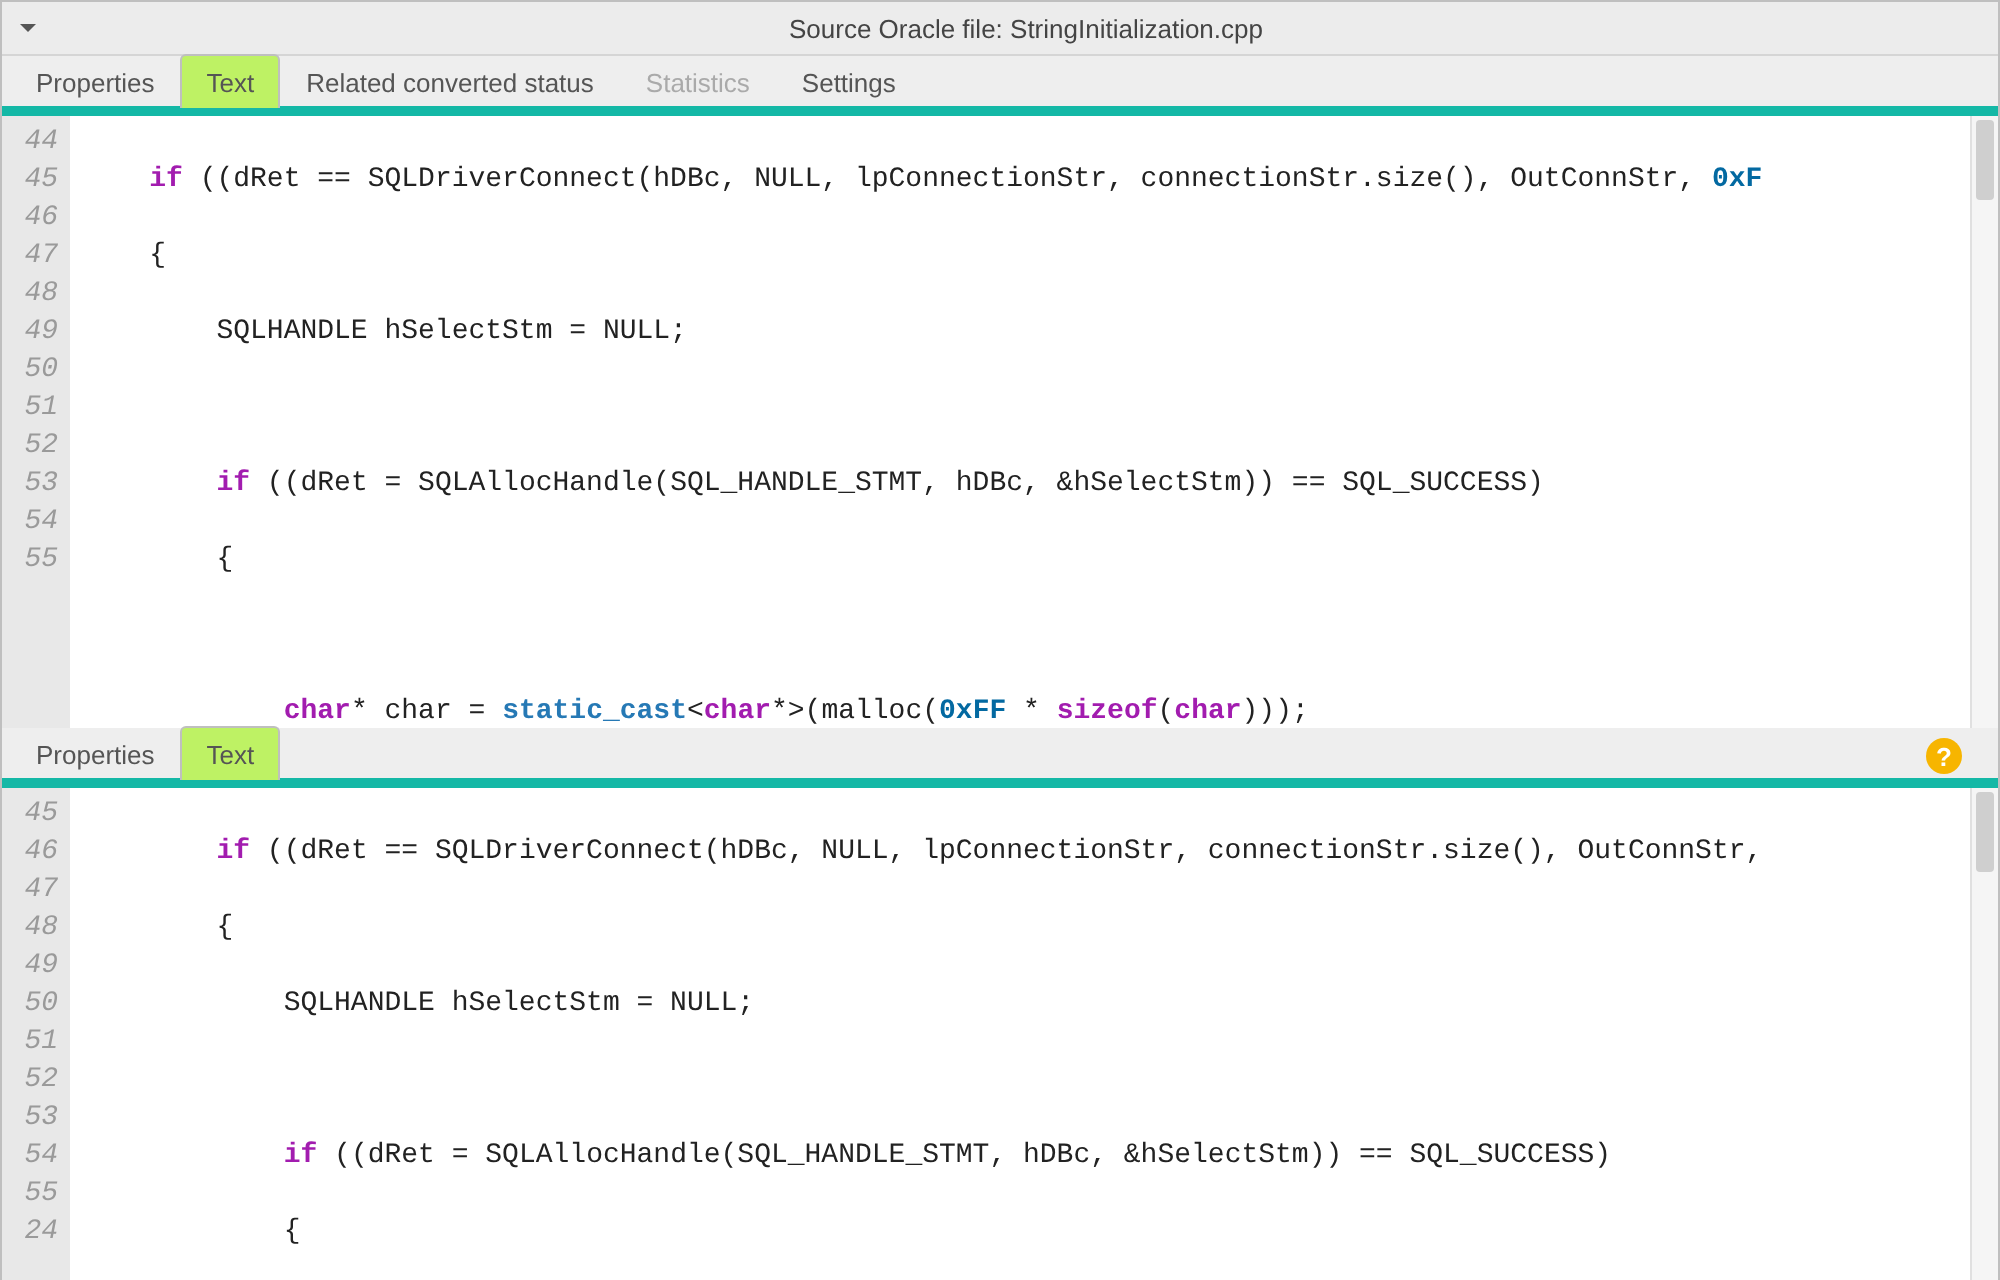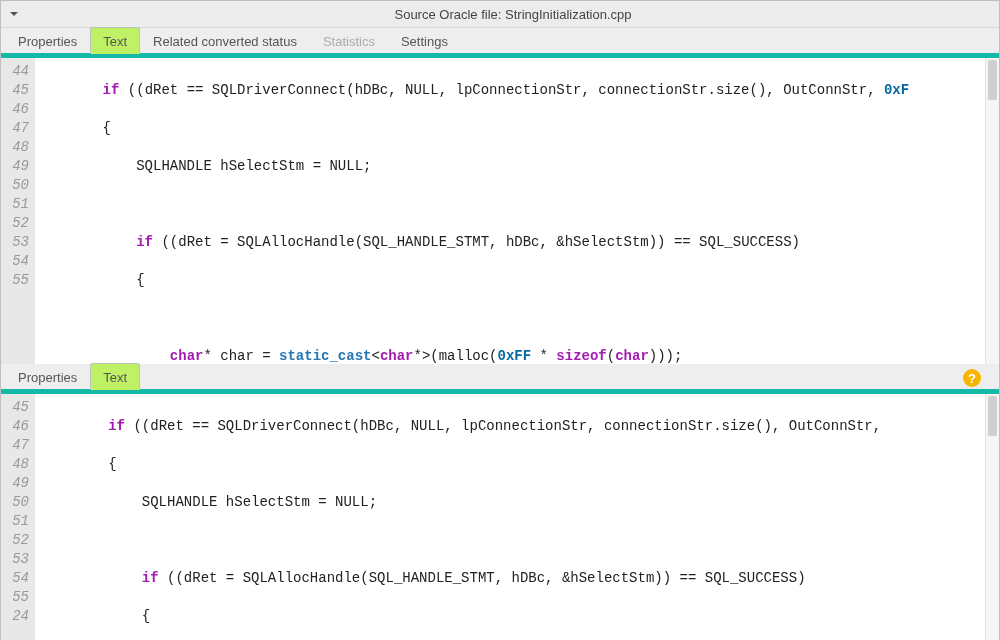--- a/index.html
+++ b/index.html
@@ -50,21 +50,21 @@
     <div class="panel-title">Source Oracle file: StringInitialization.cpp</div>
   </div>
   <div class="tabbar">
     <div class="tab">Properties</div>
     <div class="tab active">Text</div>
     <div class="tab">Related converted status</div>
     <div class="tab disabled">Statistics</div>
     <div class="tab">Settings</div>
   </div>
   <div class="editor-wrap" style="flex:1; position:relative;">
-    <div class="editor" style="height:100%;gap:28px;">
+    <div class="editor" style="height:100%;">
       <div class="gutter" id="gutter-top">
             <div class="ln">44</div>
             <div class="ln">45</div>
             <div class="ln">46</div>
             <div class="ln">47</div>
             <div class="ln">48</div>
             <div class="ln">49</div>
             <div class="ln">50</div>
             <div class="ln">51</div>
             <div class="ln">52</div>

